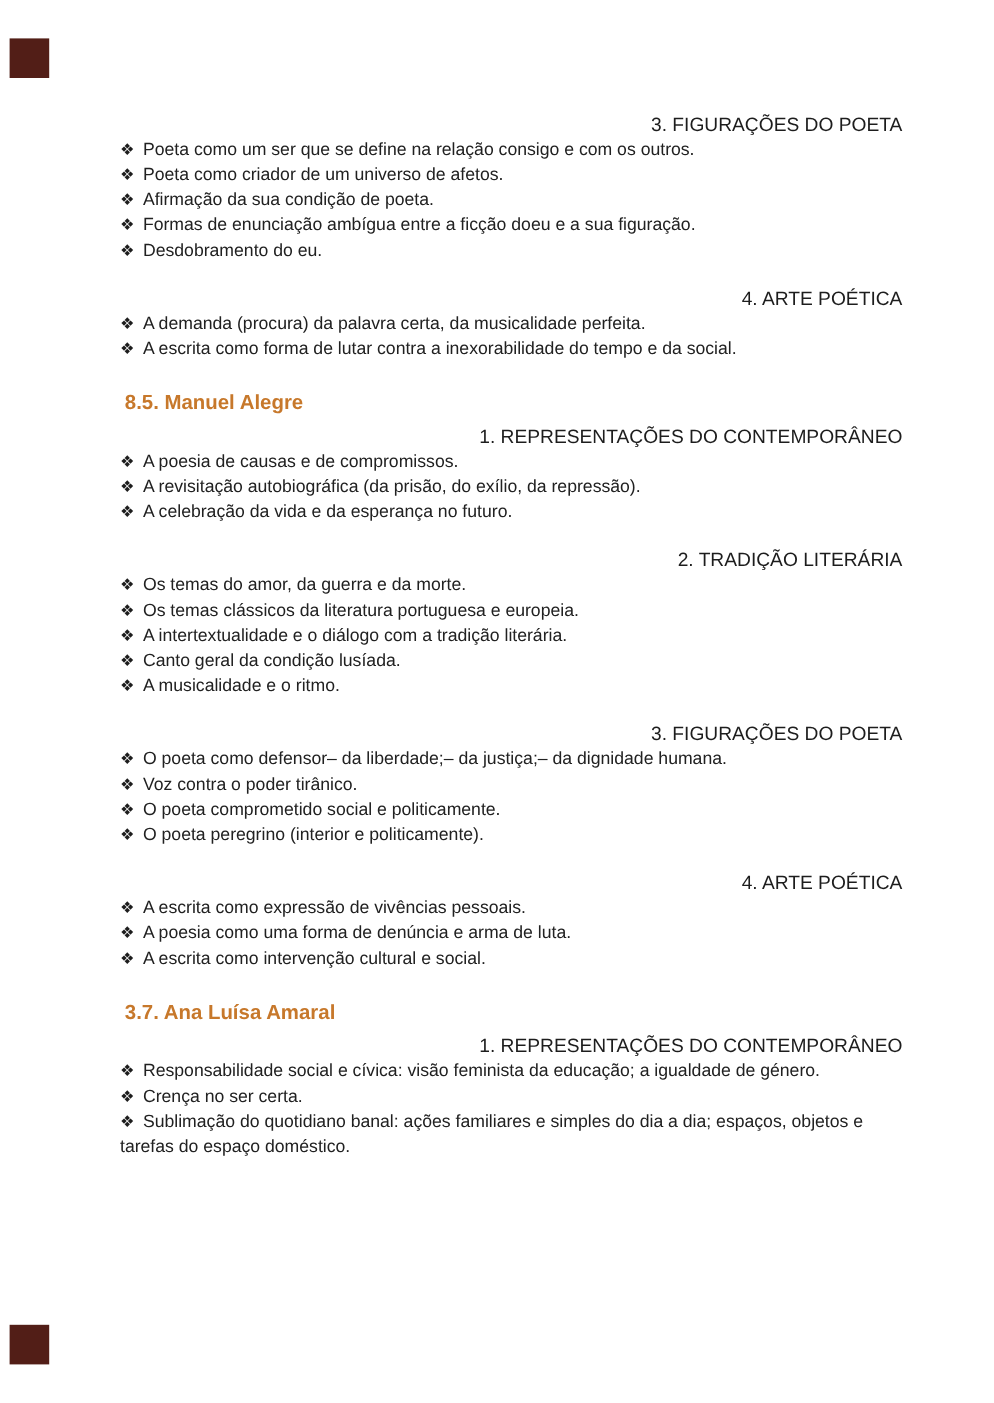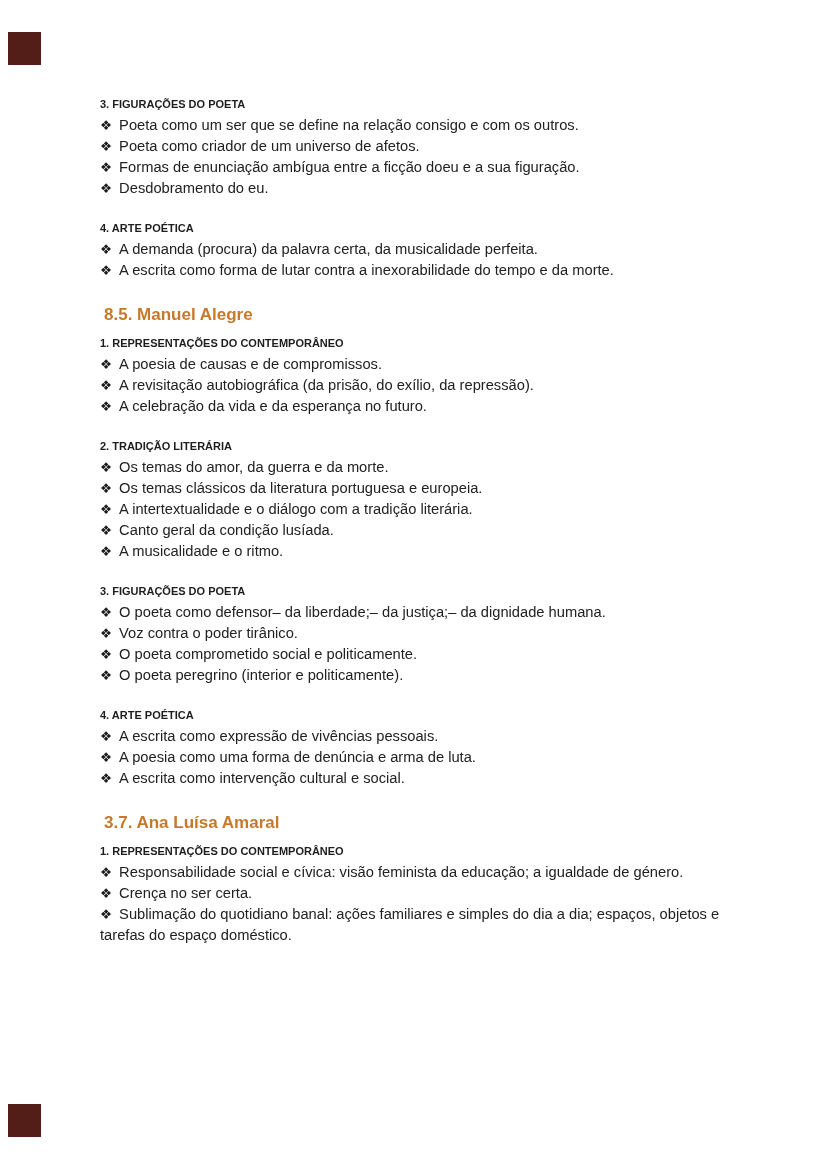--- a/index.html
+++ b/index.html
@@ -24,25 +24,26 @@
   .topic {
     margin-top: 19px;
   }
   .topic.first {
     margin-top: 0;
   }
   .topic.after-chapter {
     margin-top: 0;
   }
   .topic-heading {
-    font-size: 11px;
-    font-weight: bold;
+    font-size: 16px;
+    font-weight: normal;
     line-height: 21px;
     margin: 0;
     color: #1d1d1d;
+    text-align: right;
   }
   .chapter-heading {
     font-size: 17px;
     font-weight: bold;
     line-height: 22px;
     margin: 23px 0 7px 4px;
     color: #c7782b;
   }
   .bullet {
     margin: 0;
@@ -70,28 +71,29 @@
 
 <div class="corner-marker top"></div>
 <div class="corner-marker bottom"></div>
 
 <main class="page-content">
 
   <section class="topic first">
     <h2 class="topic-heading">3. FIGURAÇÕES DO POETA</h2>
     <p class="bullet"><span class="glyph">❖</span><span>Poeta como um ser que se define na relação consigo e com os outros.</span></p>
     <p class="bullet"><span class="glyph">❖</span><span>Poeta como criador de um universo de afetos.</span></p>
+    <p class="bullet"><span class="glyph">❖</span><span>Afirmação da sua condição de poeta.</span></p>
     <p class="bullet"><span class="glyph">❖</span><span>Formas de enunciação ambígua entre a ficção doeu e a sua figuração.</span></p>
     <p class="bullet"><span class="glyph">❖</span><span>Desdobramento do eu.</span></p>
   </section>
 
   <section class="topic">
     <h2 class="topic-heading">4. ARTE POÉTICA</h2>
     <p class="bullet"><span class="glyph">❖</span><span>A demanda (procura) da palavra certa, da musicalidade perfeita.</span></p>
-    <p class="bullet"><span class="glyph">❖</span><span>A escrita como forma de lutar contra a inexorabilidade do tempo e da morte.</span></p>
+    <p class="bullet"><span class="glyph">❖</span><span>A escrita como forma de lutar contra a inexorabilidade do tempo e da social.</span></p>
   </section>
 
   <h1 class="chapter-heading">8.5. Manuel Alegre</h1>
 
   <section class="topic after-chapter">
     <h2 class="topic-heading">1. REPRESENTAÇÕES DO CONTEMPORÂNEO</h2>
     <p class="bullet"><span class="glyph">❖</span><span>A poesia de causas e de compromissos.</span></p>
     <p class="bullet"><span class="glyph">❖</span><span>A revisitação autobiográfica (da prisão, do exílio, da repressão).</span></p>
     <p class="bullet"><span class="glyph">❖</span><span>A celebração da vida e da esperança no futuro.</span></p>
   </section>

